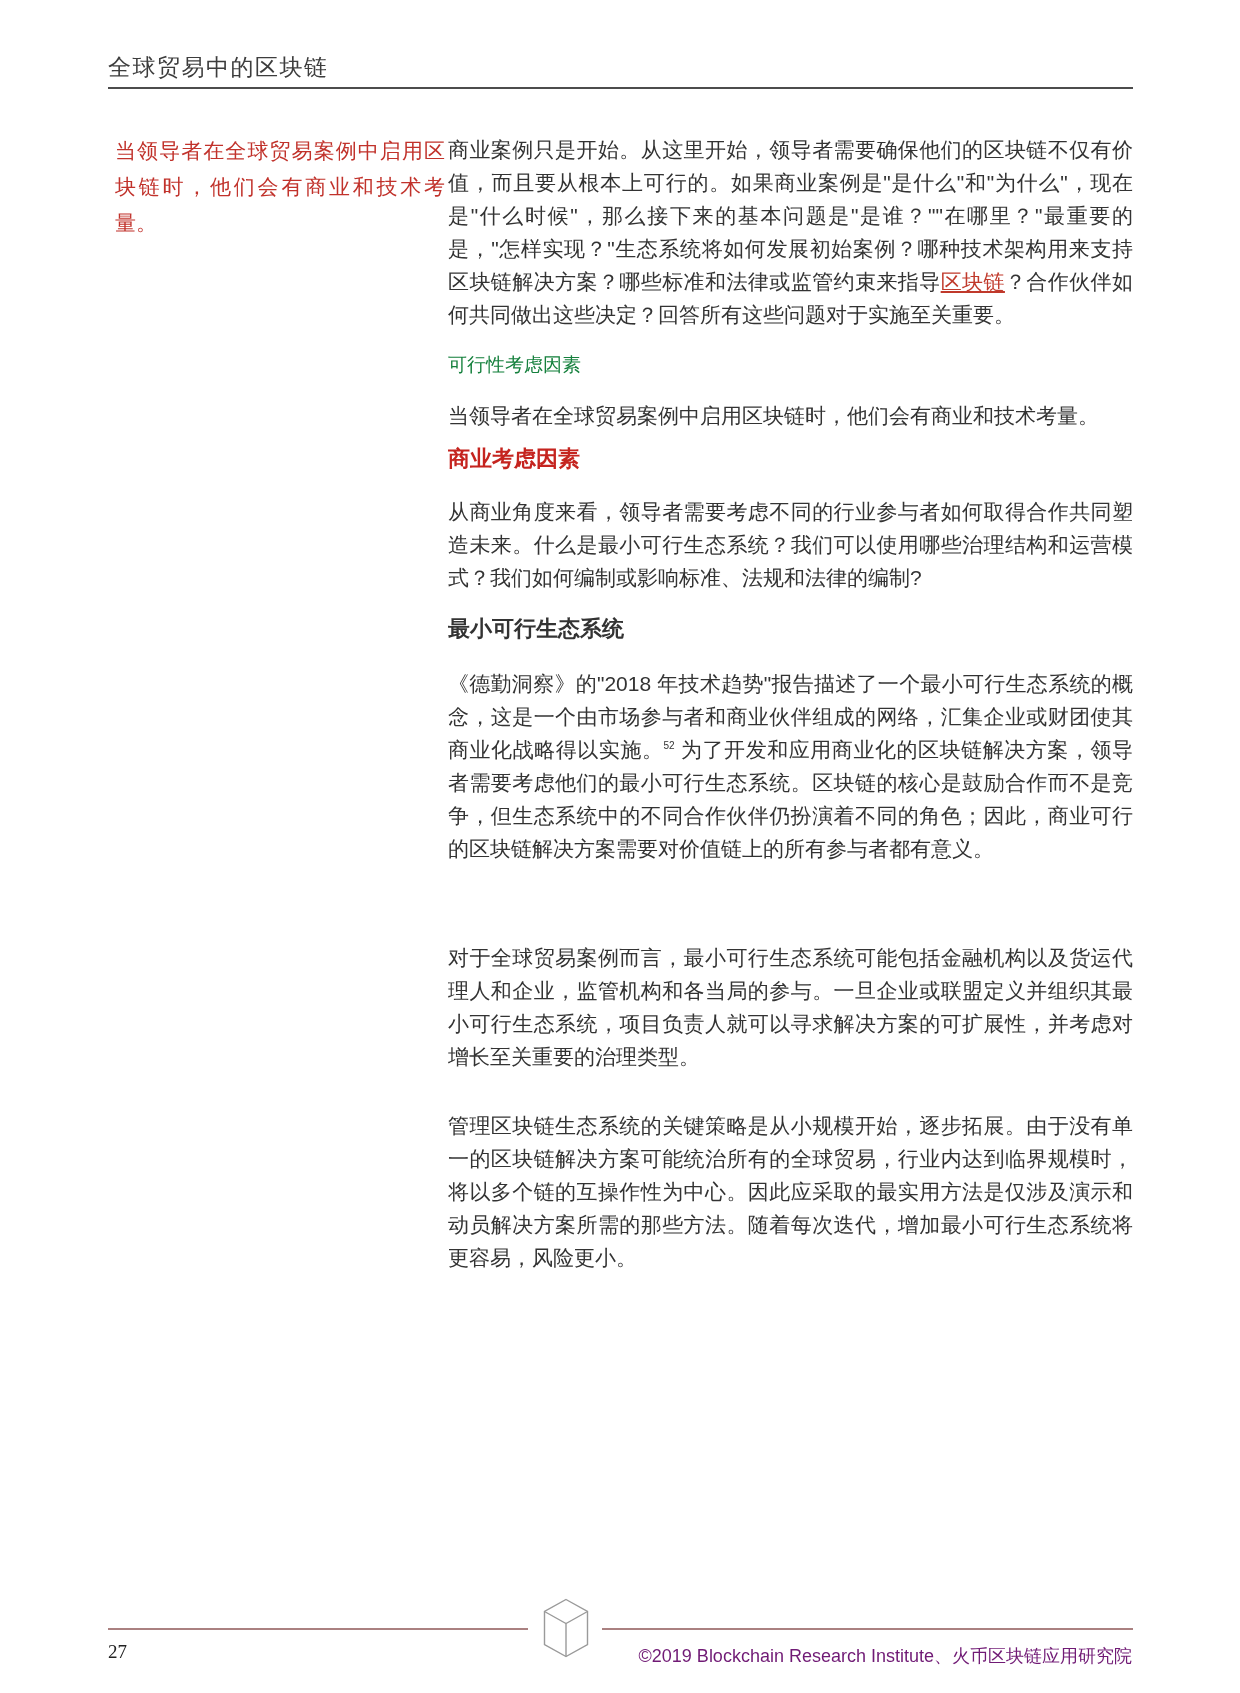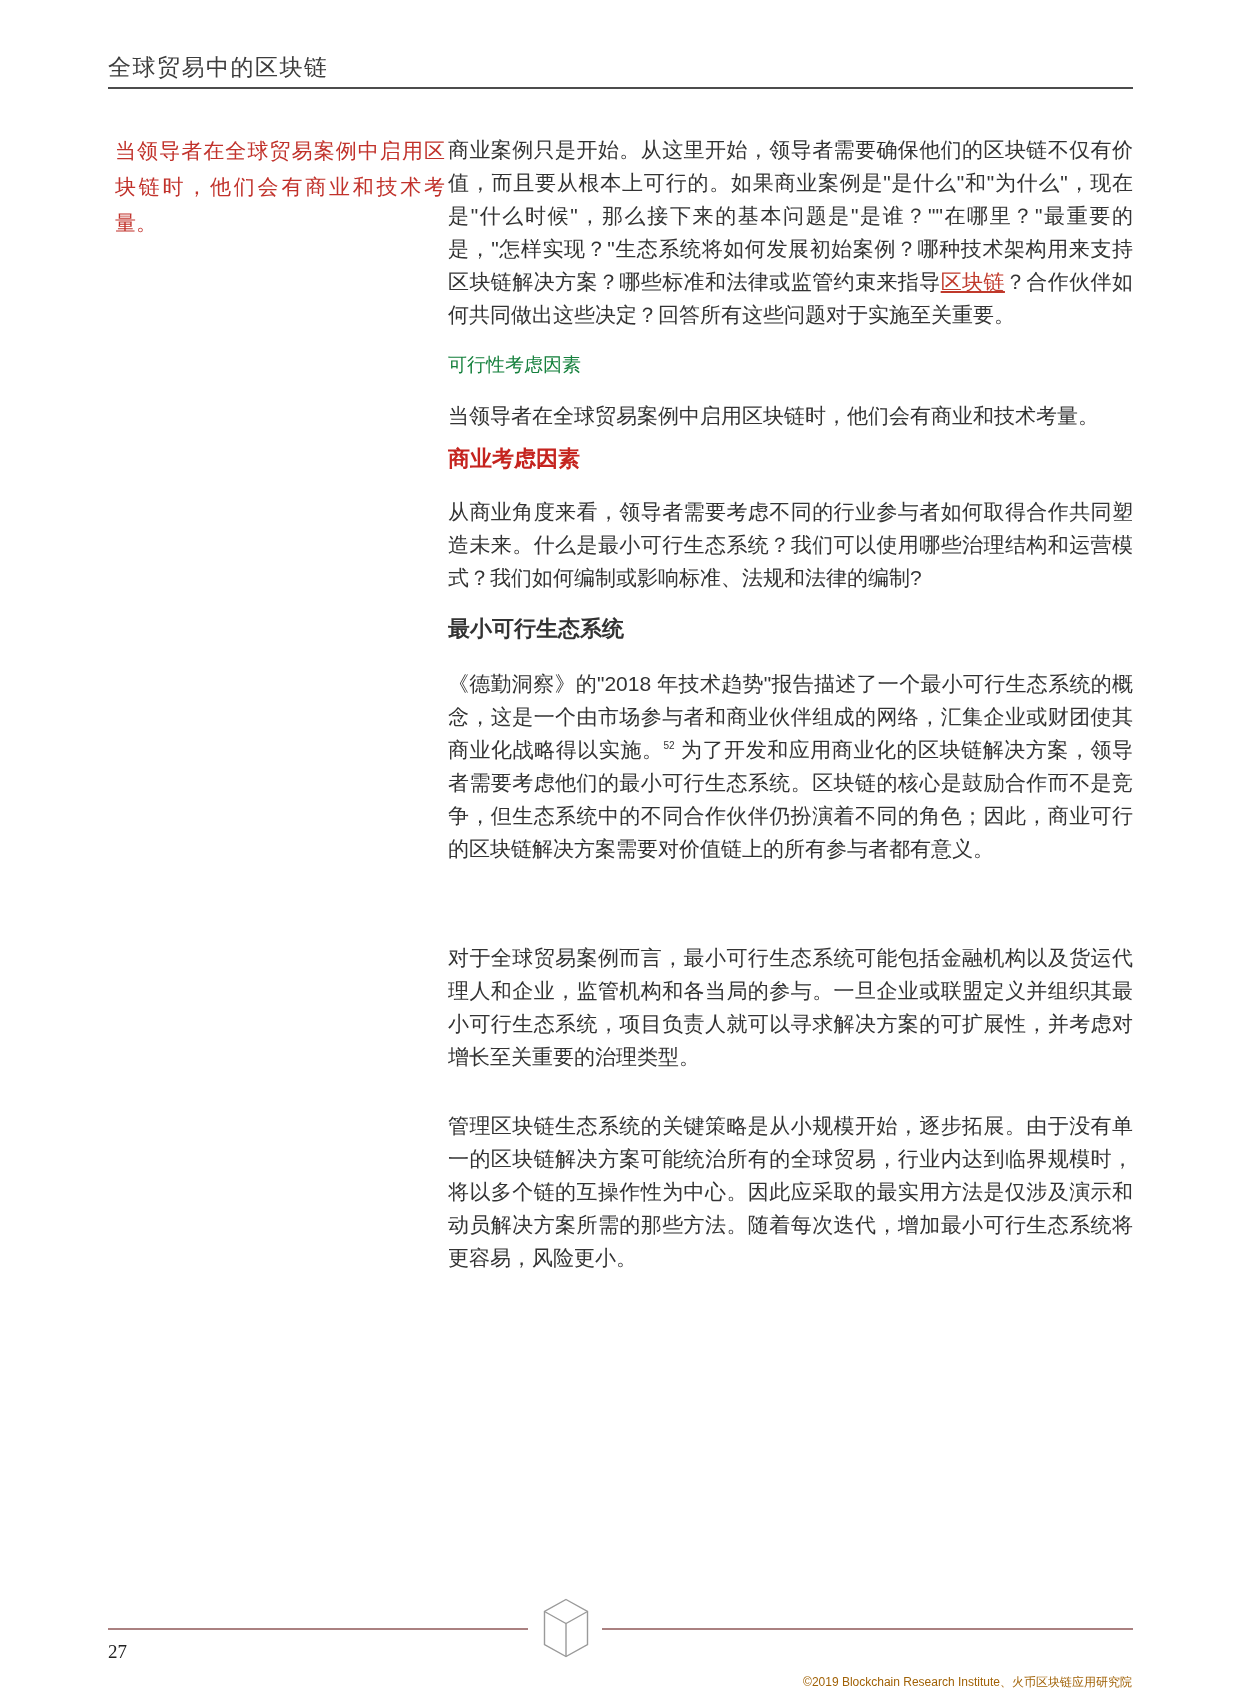--- a/index.html
+++ b/index.html
@@ -26,21 +26,21 @@
   .m-p5{margin-top:76px;}
   .m-p6{margin-top:36px;}
   .run-link{color:#c0392b;text-decoration:underline;text-decoration-color:#c0392b;cursor:pointer;}
   .run-sup{vertical-align:super;font-size:10px;line-height:0;}
   
   .footer-rule{position:absolute;top:1628px;height:2px;background:#aa8181;}
   .footer-rule-left{left:108px;width:420px;}
   .footer-rule-right{left:602px;width:531px;}
   .cube-icon{position:absolute;left:543px;top:1598px;}
   .page-number{position:absolute;left:108px;top:1641px;font-family:Liberation Serif, serif;font-size:19px;color:#222222;}
-  .copyright{position:absolute;right:108px;top:1644px;font-size:12px;color:#a16207;letter-spacing:0;margin-top:30px;}
+  .copyright{position:absolute;right:108px;top:1644px;font-size:18px;color:#701a75;letter-spacing:0;}
 </style>
 </head>
 <body>
 
 <div class="page">
 
   <div class="header-title">全球贸易中的区块链</div>
   <div class="header-rule"></div>
 
   <div class="aside aside-1">当领导者在全球贸易案例中启用区块链时，他们会有商业和技术考量。</div>

